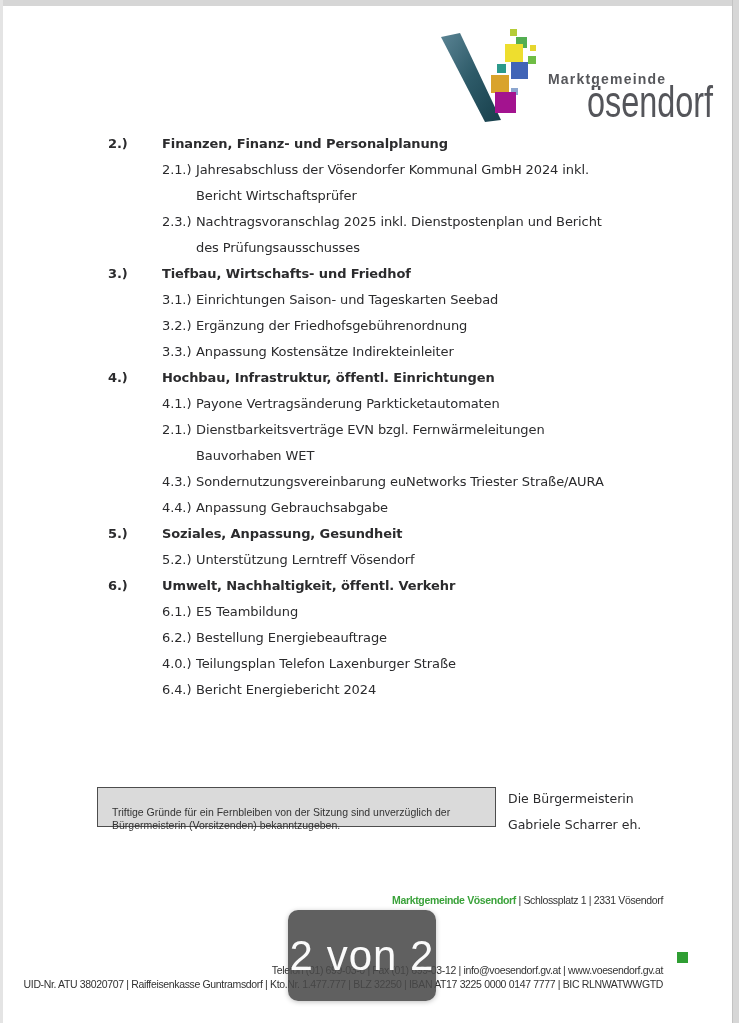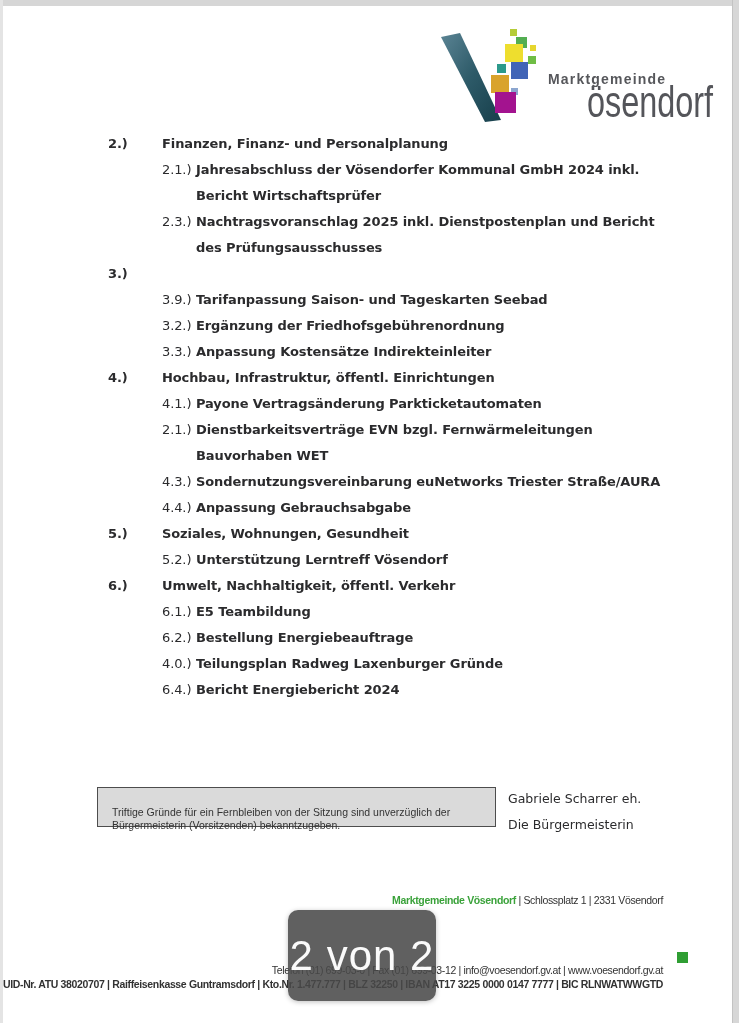--- a/index.html
+++ b/index.html
@@ -29,21 +29,21 @@
     transform:scaleX(0.72);transform-origin:left top;
   }
 
   
   .agenda{position:absolute;left:0;top:131px;width:739px;font-size:13px;line-height:26px;letter-spacing:-0.1px;}
   .section-head{display:flex;font-weight:700;}
   .snum{flex:0 0 54px;margin-left:108px;}
   .stitle{flex:1;}
   .item{display:flex;}
   .inum{flex:0 0 34px;margin-left:162px;}
-  .itext{flex:1;white-space:pre-line;padding-right:28px;font-weight:bold;}
+  .itext{flex:1;white-space:pre-line;padding-right:28px;}
 
   
   .notice{
     position:absolute;left:97px;top:787px;width:369px;height:28px;
     background:#dadada;border:1px solid #4d4d4d;
     padding:5px 14px;
     font-family:"Liberation Sans",sans-serif;font-size:10.5px;line-height:13px;
     color:#333;white-space:pre-line;
   }
 
@@ -51,21 +51,21 @@
   .signature{position:absolute;left:508px;top:786px;font-size:12.5px;line-height:25.5px;color:#2b2b2d;}
 
   
   .fline{
     position:absolute;right:76px;white-space:nowrap;
     font-family:"Liberation Sans",sans-serif;font-size:10.5px;line-height:13px;
     letter-spacing:-0.35px;color:#323232;
   }
   .f1{top:894px;}
   .f2{top:964px;}
-  .f3{top:978px;font-weight:bold;}
+  .f3{top:978px;}
   .green-bold{font-weight:700;}
   .green-square{position:absolute;left:677px;top:952px;width:11px;height:11px;}
 
   
   .toast{
     position:absolute;left:288px;top:910px;width:148px;height:91px;
     background:rgba(72,72,72,0.87);border-radius:10px;
     box-shadow:0 1px 5px rgba(0,0,0,0.25);
     display:flex;align-items:center;justify-content:center;
     z-index:10;
@@ -119,24 +119,25 @@
       <span class="itext">Jahresabschluss der Vösendorfer Kommunal GmbH 2024 inkl.
 Bericht Wirtschaftsprüfer</span>
     </div>
     <div class="item">
       <span class="inum">2.3.)</span>
       <span class="itext">Nachtragsvoranschlag 2025 inkl. Dienstpostenplan und Bericht
 des Prüfungsausschusses</span>
     </div>
     <div class="section-head">
       <span class="snum">3.)</span>
-    </div>
-    <div class="item">
-      <span class="inum">3.9.)</span>
-      <span class="itext">Tarifanpassung Saison- und Tageskarten Seebad</span>
+      <span class="stitle">Tiefbau, Wirtschafts- und Friedhof</span>
+    </div>
+    <div class="item">
+      <span class="inum">3.1.)</span>
+      <span class="itext">Einrichtungen Saison- und Tageskarten Seebad</span>
     </div>
     <div class="item">
       <span class="inum">3.2.)</span>
       <span class="itext">Ergänzung der Friedhofsgebührenordnung</span>
     </div>
     <div class="item">
       <span class="inum">3.3.)</span>
       <span class="itext">Anpassung Kostensätze Indirekteinleiter</span>
     </div>
     <div class="section-head">
@@ -155,56 +156,56 @@
     <div class="item">
       <span class="inum">4.3.)</span>
       <span class="itext">Sondernutzungsvereinbarung euNetworks Triester Straße/AURA</span>
     </div>
     <div class="item">
       <span class="inum">4.4.)</span>
       <span class="itext">Anpassung Gebrauchsabgabe</span>
     </div>
     <div class="section-head">
       <span class="snum">5.)</span>
-      <span class="stitle">Soziales, Wohnungen, Gesundheit</span>
+      <span class="stitle">Soziales, Anpassung, Gesundheit</span>
     </div>
     <div class="item">
       <span class="inum">5.2.)</span>
       <span class="itext">Unterstützung Lerntreff Vösendorf</span>
     </div>
     <div class="section-head">
       <span class="snum">6.)</span>
       <span class="stitle">Umwelt, Nachhaltigkeit, öffentl. Verkehr</span>
     </div>
     <div class="item">
       <span class="inum">6.1.)</span>
       <span class="itext">E5 Teambildung</span>
     </div>
     <div class="item">
       <span class="inum">6.2.)</span>
       <span class="itext">Bestellung Energiebeauftrage</span>
     </div>
     <div class="item">
       <span class="inum">4.0.)</span>
-      <span class="itext">Teilungsplan Radweg Laxenburger Gründe</span>
+      <span class="itext">Teilungsplan Telefon Laxenburger Straße</span>
     </div>
     <div class="item">
       <span class="inum">6.4.)</span>
       <span class="itext">Bericht Energiebericht 2024</span>
     </div>
   </div>
 
 <div class="notice">
   <span>Triftige Gründe für ein Fernbleiben von der Sitzung sind unverzüglich der
 Bürgermeisterin (Vorsitzenden) bekanntzugeben.</span>
 </div>
 
 <div class="signature">
+  <div>Die Bürgermeisterin</div>
   <div>Gabriele Scharrer eh.</div>
-  <div>Die Bürgermeisterin</div>
 </div>
 
 <div class="fline f1">
   <span class="green-bold" id="f-green" style="color: rgb(58, 162, 58);">Marktgemeinde Vösendorf</span><span> | Schlossplatz 1 | 2331 Vösendorf</span>
 </div>
 <div class="fline f2">Telefon (01) 699-03-0 | Fax (01) 699-03-12 | info@voesendorf.gv.at | www.voesendorf.gv.at</div>
 <div class="fline f3">UID-Nr. ATU 38020707 | Raiffeisenkasse Guntramsdorf | Kto.Nr. 1.477.777 | BLZ 32250 | IBAN AT17 3225 0000 0147 7777 | BIC RLNWATWWGTD</div>
 <div class="green-square" id="f-square" style="background: rgb(47, 158, 51);"></div>
 
 <div class="toast">

